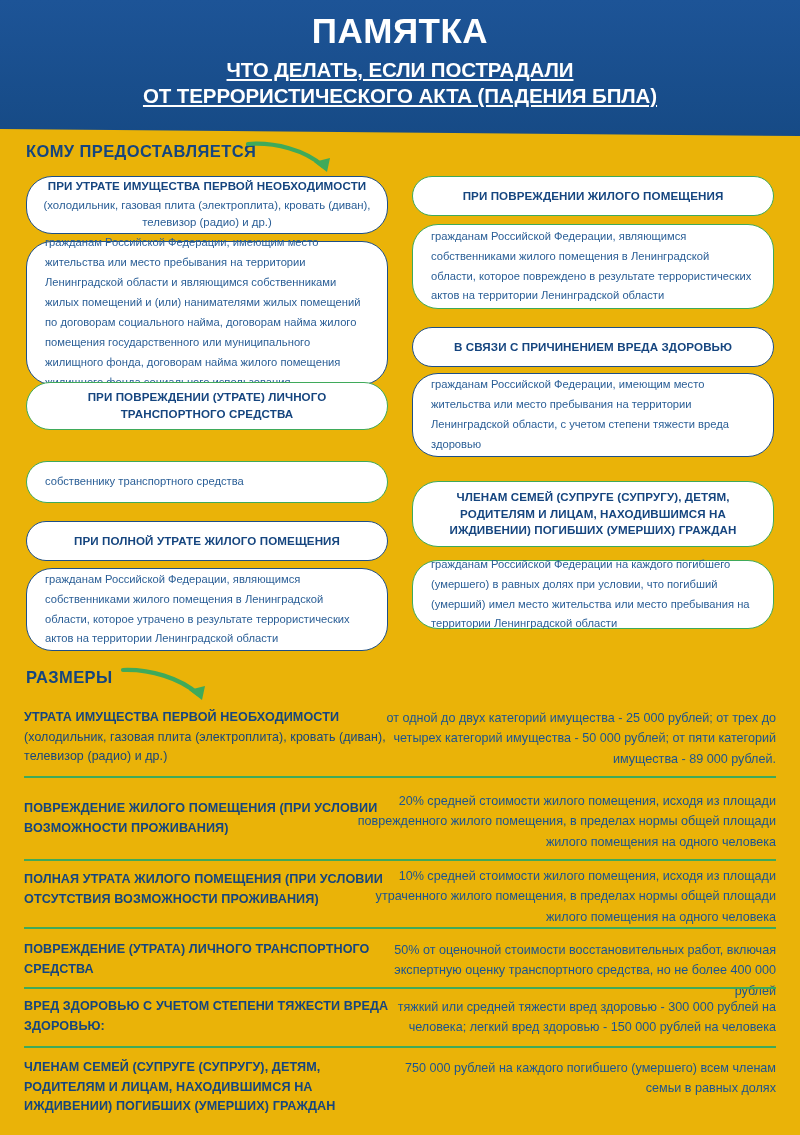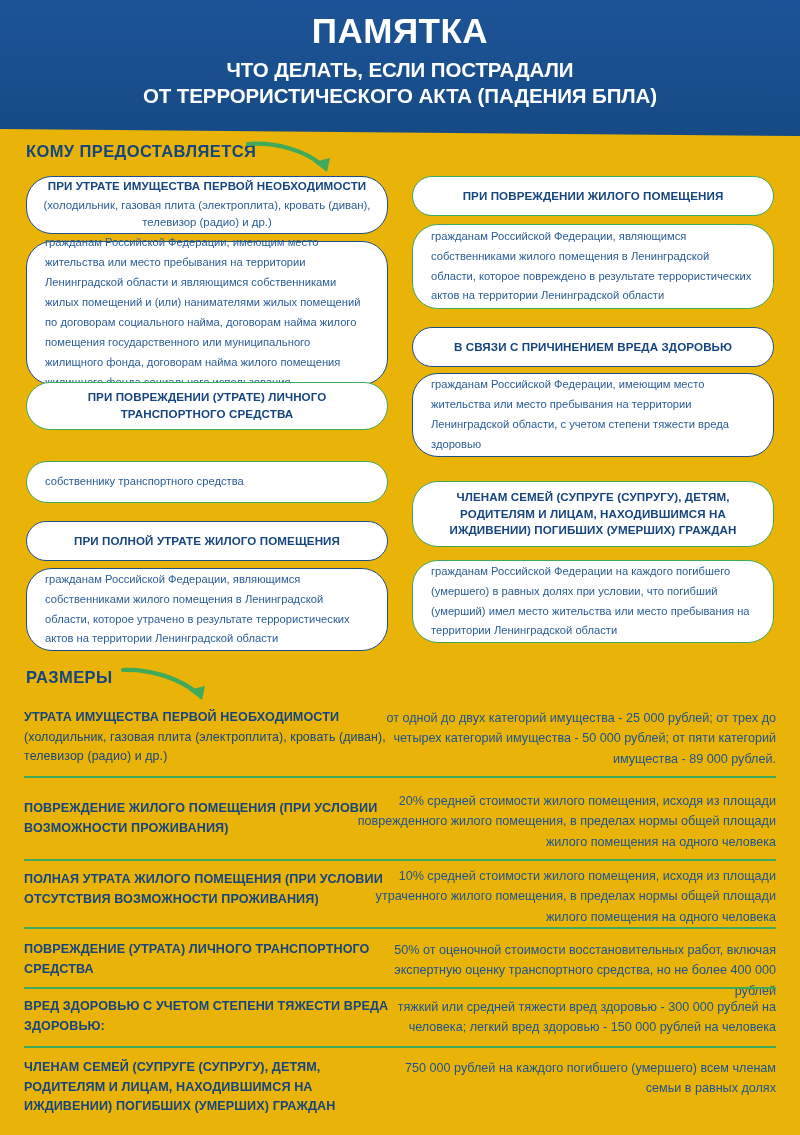--- a/index.html
+++ b/index.html
@@ -44,20 +44,21 @@
     text-align: center;
   }
   .banner-sub {
     color: #ffffff;
     font-size: 20.5px;
     font-weight: bold;
     line-height: 1.28;
     text-align: center;
     margin-top: 6px;
     letter-spacing: -0.1px;
+    text-decoration: underline;
   }
 
   
   .section-head {
     position: absolute;
     color: #15457f;
     font-size: 16.5px;
     font-weight: bold;
     letter-spacing: 0.4px;
   }
@@ -213,21 +214,21 @@
   </div>
 
   <div class="card body blue" style="left:412px; top:373px; width:362px; height:84px;">
     <div class="card-text">гражданам Российской Федерации, имеющим место жительства или место пребывания на территории Ленинградской области, с учетом степени тяжести вреда здоровью</div>
   </div>
 
   <div class="card head green" style="left:412px; top:481px; width:362px; height:66px;">
     <div class="card-title">ЧЛЕНАМ СЕМЕЙ (СУПРУГЕ (СУПРУГУ), ДЕТЯМ, РОДИТЕЛЯМ И ЛИЦАМ, НАХОДИВШИМСЯ НА ИЖДИВЕНИИ) ПОГИБШИХ (УМЕРШИХ) ГРАЖДАН</div>
   </div>
 
-  <div class="card body green" style="left:412px; top:560px; width:362px; height:83px;">
+  <div class="card body green" style="left:412px; top:560px; width:362px; height:69px;">
     <div class="card-text">гражданам Российской Федерации на каждого погибшего (умершего) в равных долях при условии, что погибший (умерший) имел место жительства или место пребывания на территории Ленинградской области</div>
   </div>
 
   <div class="trow" style="left:24px; top:708px; width:752px; height:58px;">
     <div class="left">
       <span>УТРАТА ИМУЩЕСТВА ПЕРВОЙ НЕОБХОДИМОСТИ</span><br>
       <span class="normal">(холодильник, газовая плита (электроплита), кровать (диван), телевизор (радио) и др.)</span>
     </div>
     <div class="right">от одной до двух категорий имущества - 25 000 рублей; от трех до четырех категорий имущества - 50 000 рублей; от пяти категорий имущества - 89 000 рублей.</div>
   </div>

